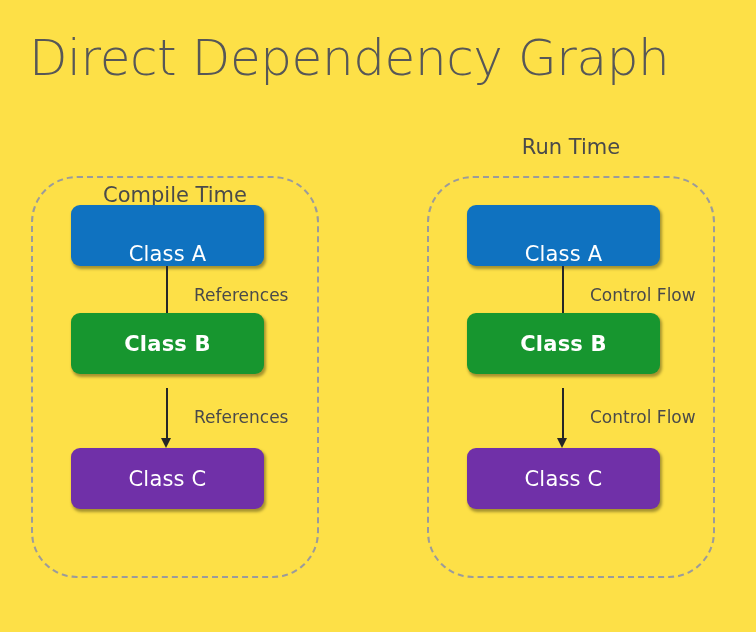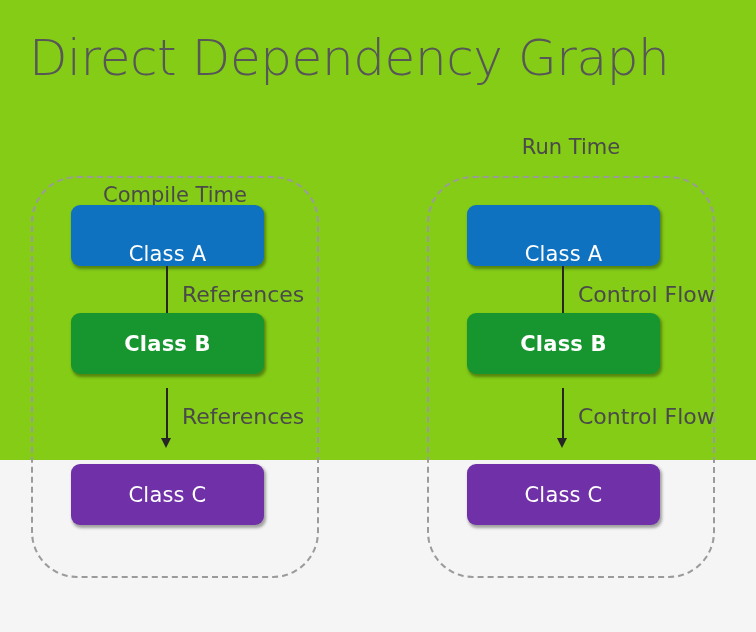--- a/index.html
+++ b/index.html
@@ -9,22 +9,22 @@
   body {
     width: 756px;
     height: 632px;
     background: #f5f5f5;
     font-family: "DejaVu Sans", "Liberation Sans", sans-serif;
     overflow: hidden;
   }
   #canvas {
     position: relative;
     width: 756px;
-    height: 460px;
-    background: #84cc16;
+    height: 632px;
+    background: #fde047;
   }
 
   
   .page-title {
     position: absolute;
     left: 29px;
     top: 26px;
     font-size: 50px;
     line-height: 64px;
     font-weight: 300;
@@ -75,21 +75,21 @@
     font-size: 21px;
     font-weight: 400;
     letter-spacing: 0.2px;
     box-shadow: 1.5px 2.5px 3px rgba(0, 0, 0, 0.35);
     white-space: nowrap;
   }
   .col-left  { left: 71px; }
   .col-right { left: 467px; }
   .row-a { top: 205px; align-items: flex-end; }
   .row-b { top: 313px; font-weight: bold; }
-  .row-c { top: 464px; }
+  .row-c { top: 448px; }
 
   
   .connector {
     position: absolute;
     width: 14px;
     pointer-events: none;
   }
   .connector .stem {
     position: absolute;
     left: 6px;
@@ -111,24 +111,25 @@
   .conn-ab .stem { height: 52px; }
   .conn-ab .head { top: 51px; }
   .conn-bc .stem { height: 51px; }
   .conn-bc .head { top: 50px; }
   .conn-left  { left: 160px; }
   .conn-right { left: 556px; }
 
   
   .edge-label {
     position: absolute;
-    font-size: 22px;
+    font-size: 17px;
     line-height: 22px;
     color: #4a4a4a;
     white-space: nowrap;
+    margin-left: 12px;
   }
   .lbl-l-ab { left: 182px; top: 284px; }
   .lbl-l-bc { left: 182px; top: 406px; }
   .lbl-r-ab { left: 578px; top: 284px; }
   .lbl-r-bc { left: 578px; top: 406px; }
 </style>
 </head>
 <body>
 
 <div id="canvas">

